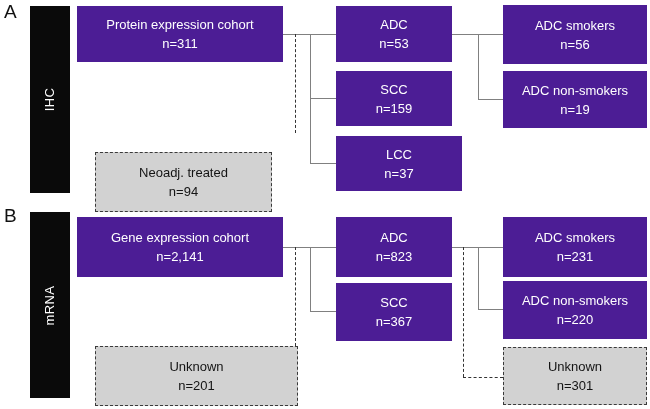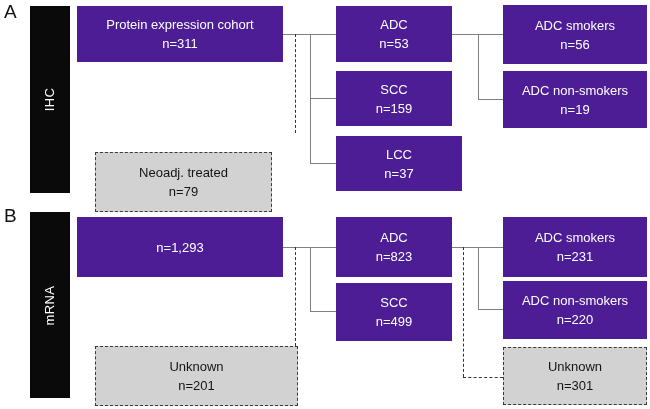--- a/index.html
+++ b/index.html
@@ -43,21 +43,21 @@
     <span class="rot">IHC</span>
   </div>
 
   <div class="box-black" style="left:77px;top:6px;width:206px;height:56px;">
     <span>Protein expression cohort</span>
     <span>n=311</span>
   </div>
 
   <div class="box-gray" style="left:95px;top:133px;width:177px;height:60px;margin-top:19px;">
     <span>Neoadj. treated</span>
-    <span>n=79</span>
+    <span>n=94</span>
   </div>
 
   <div class="box-black" style="left:336px;top:6px;width:116px;height:56px;">
     <span>ADC</span>
     <span>n=53</span>
   </div>
 
   <div class="box-black" style="left:336px;top:71px;width:116px;height:55px;">
     <span>SCC</span>
     <span>n=159</span>
@@ -87,36 +87,37 @@
   <div class="ln" style="left:478px;top:99px;width:25px;height:1px;"></div>
   <div class="dash-v" style="left:295px;top:34px;height:99px;"></div>
 
   <div class="panel-label" style="left:4px;top:206px;">B</div>
 
   <div class="side-bar" style="left:30px;top:212px;width:40px;height:186px;">
     <span class="rot">mRNA</span>
   </div>
 
   <div class="box-black" style="left:77px;top:217px;width:206px;height:60px;">
-    <span>n=1,293</span>
+    <span>Gene expression cohort</span>
+    <span>n=2,141</span>
   </div>
 
   <div class="box-gray" style="left:95px;top:346px;width:203px;height:60px;">
     <span>Unknown</span>
     <span>n=201</span>
   </div>
 
   <div class="box-black" style="left:336px;top:217px;width:116px;height:60px;">
     <span>ADC</span>
     <span>n=823</span>
   </div>
 
   <div class="box-black" style="left:336px;top:283px;width:116px;height:58px;">
     <span>SCC</span>
-    <span>n=499</span>
+    <span>n=367</span>
   </div>
 
   <div class="box-black" style="left:503px;top:217px;width:144px;height:60px;">
     <span>ADC smokers</span>
     <span>n=231</span>
   </div>
 
   <div class="box-black" style="left:503px;top:281px;width:144px;height:58px;">
     <span>ADC non-smokers</span>
     <span>n=220</span>

